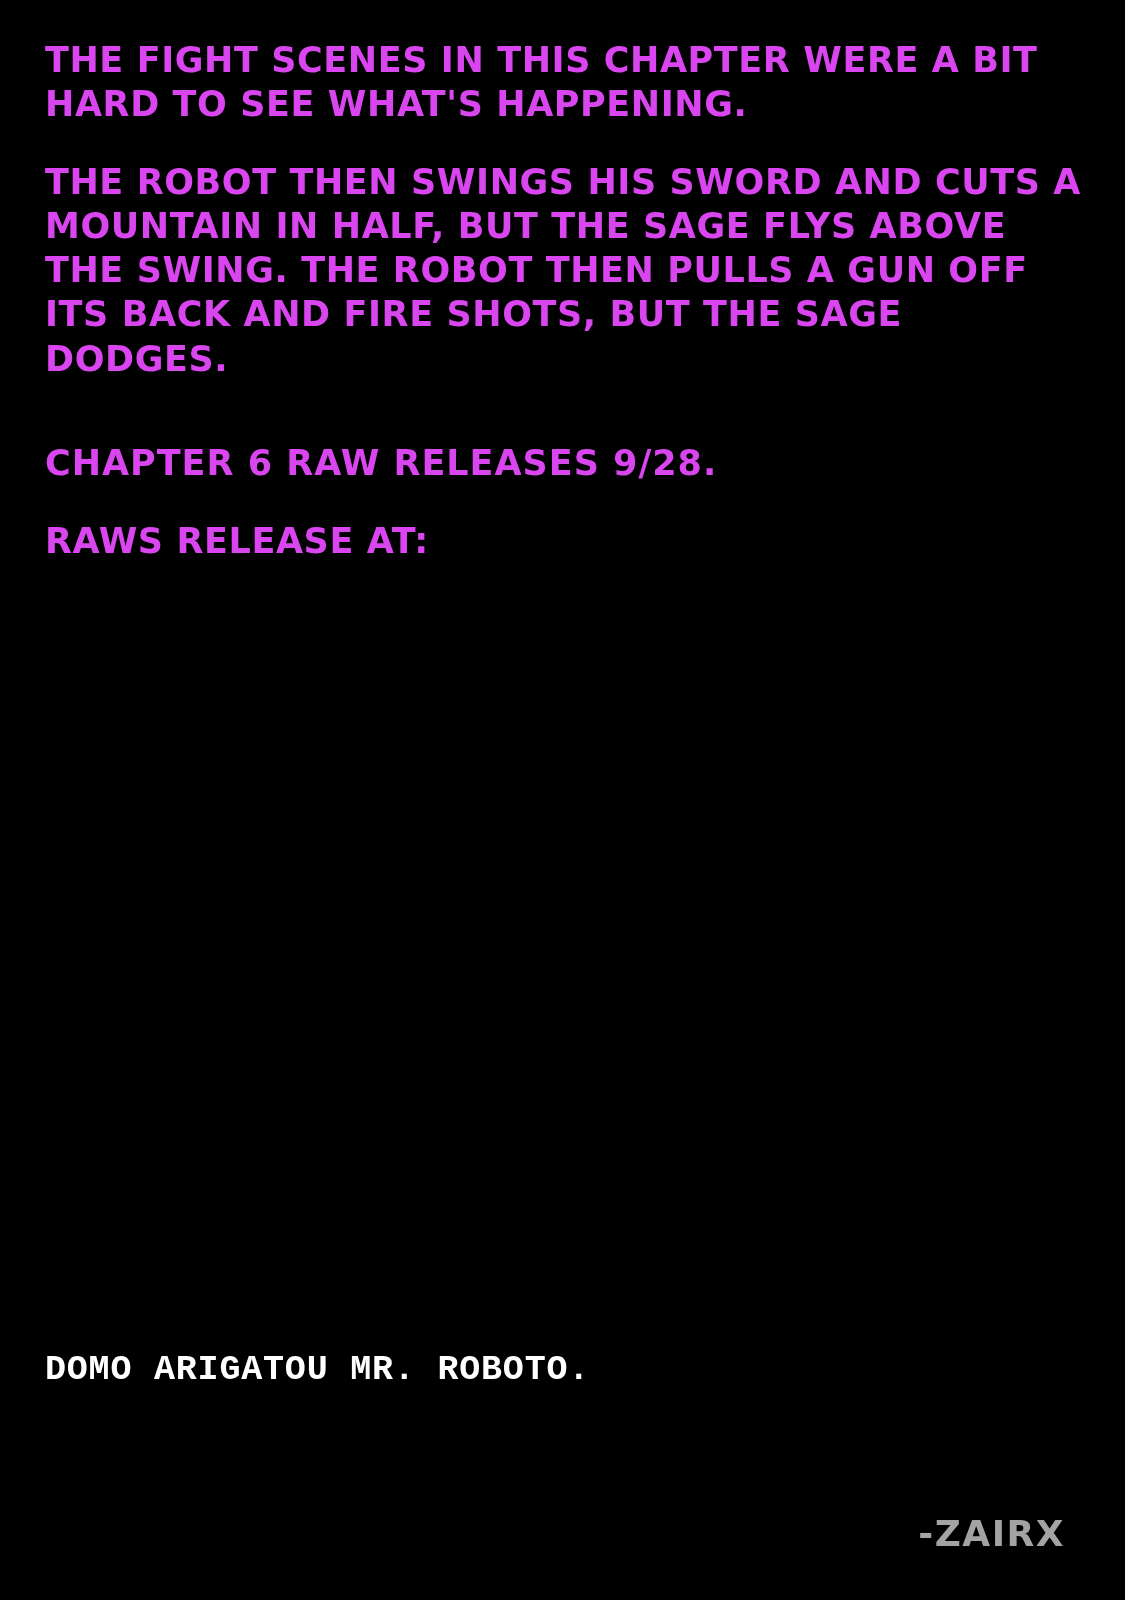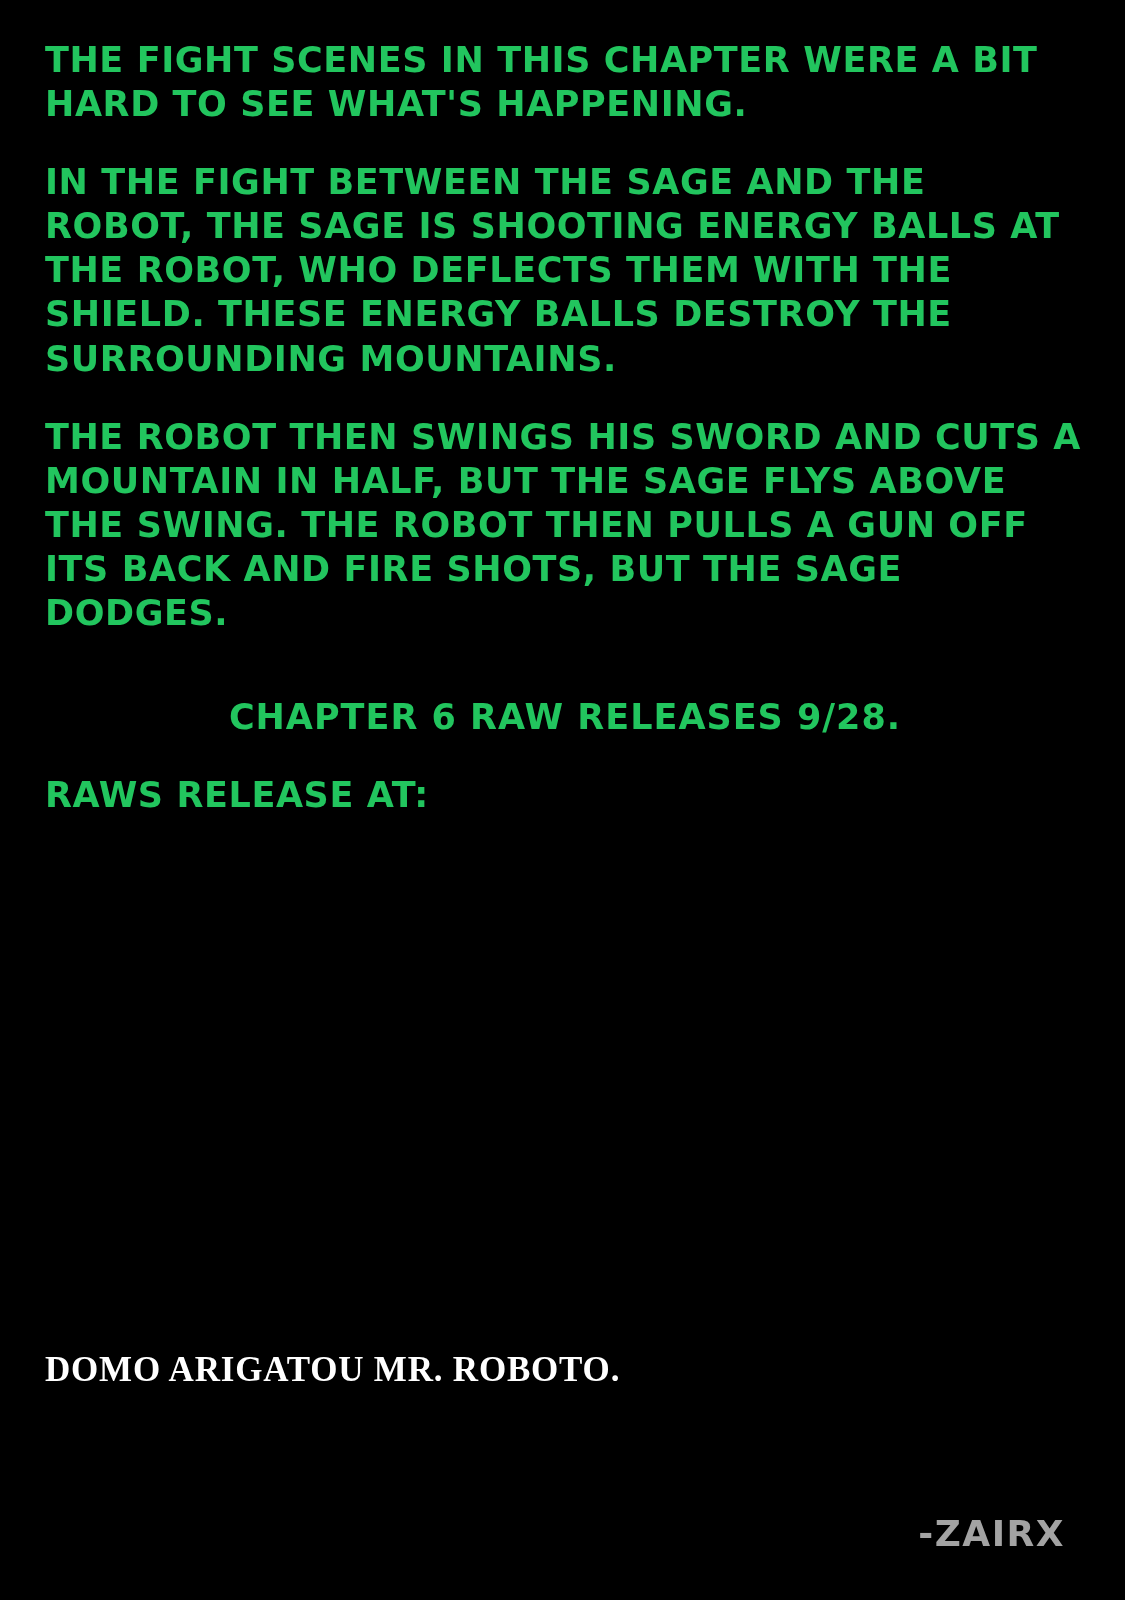--- a/index.html
+++ b/index.html
@@ -15,34 +15,33 @@
     overflow: hidden;
     font-family: "DejaVu Sans", sans-serif;
   }
   .note-body {
     position: absolute;
     left: 45px;
     top: 38px;
     width: 1040px;
   }
   .para {
-    color: #22c55e;
+    color: #d946ef;
     font-family: "DejaVu Sans", sans-serif;
     font-size: 35px;
     line-height: 1.26;
     letter-spacing: 0.6px;
     font-weight: 600;
     text-transform: uppercase;
     margin: 0 0 34px 0;
     white-space: pre-line;
   }
   .para.bold {
     font-weight: 800;
     letter-spacing: 1px;
-    text-align: center;
   }
   .spacer-large {
     height: 26px;
   }
   .release-block {
     margin-bottom: 0;
     margin-top: 12px;
   }
   .signature {
     position: absolute;
@@ -53,36 +52,35 @@
     font-size: 36px;
     font-weight: 700;
     letter-spacing: 1.5px;
     text-transform: uppercase;
   }
   .closing {
     position: absolute;
     left: 45px;
     top: 1350px;
     color: #ffffff;
-    font-family: Liberation Serif, serif;
+    font-family: Liberation Mono, monospace;
     font-size: 35px;
     font-weight: 600;
     letter-spacing: 0.8px;
     text-transform: uppercase;
   }
 </style>
 </head>
 <body>
 
 <div class="page">
 
   <div class="note-body">
 
     <p class="para">The fight scenes in this chapter were a bit hard to see what's happening.</p>
-    <p class="para">In the fight between the sage and the robot, the sage is shooting energy balls at the robot, who deflects them with the shield. These energy balls destroy the surrounding mountains.</p>
     <p class="para">The robot then swings his sword and cuts a mountain in half, but the sage flys above the swing. The robot then pulls a gun off its back and fire shots, but the sage dodges.</p>
 
     <div class="spacer-large"></div>
 
     <p class="para bold">Chapter 6 raw releases 9/28.</p>
 
     <div class="release-block">
       <p class="para" style="margin-bottom:0;">Raws release at:</p>
     </div>
 

